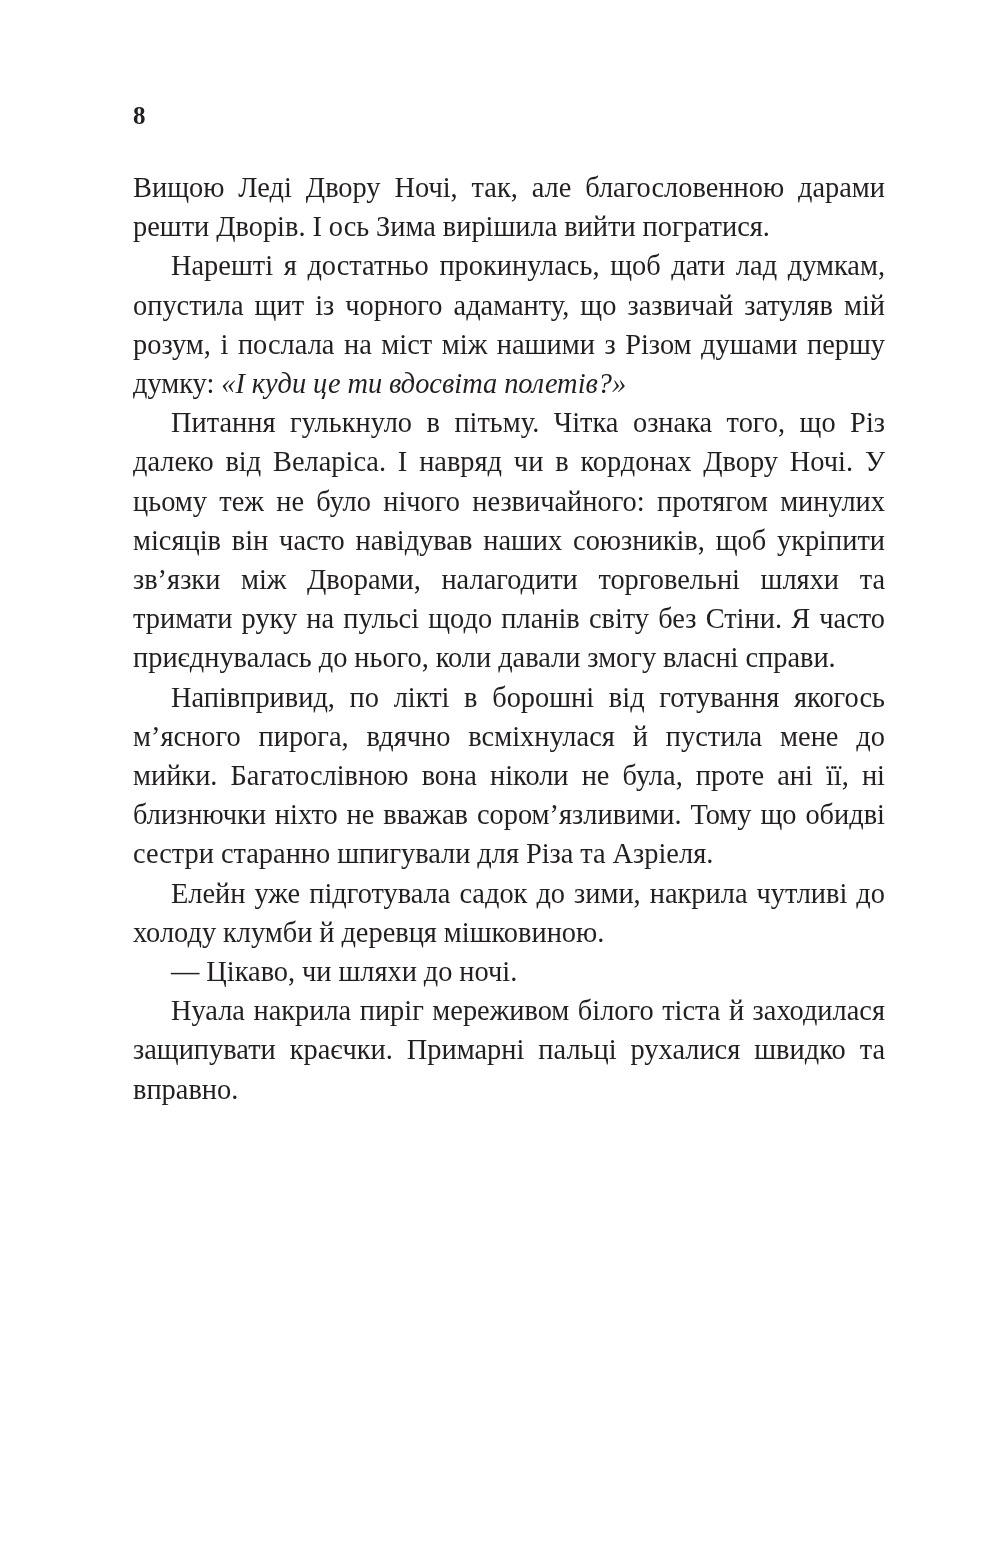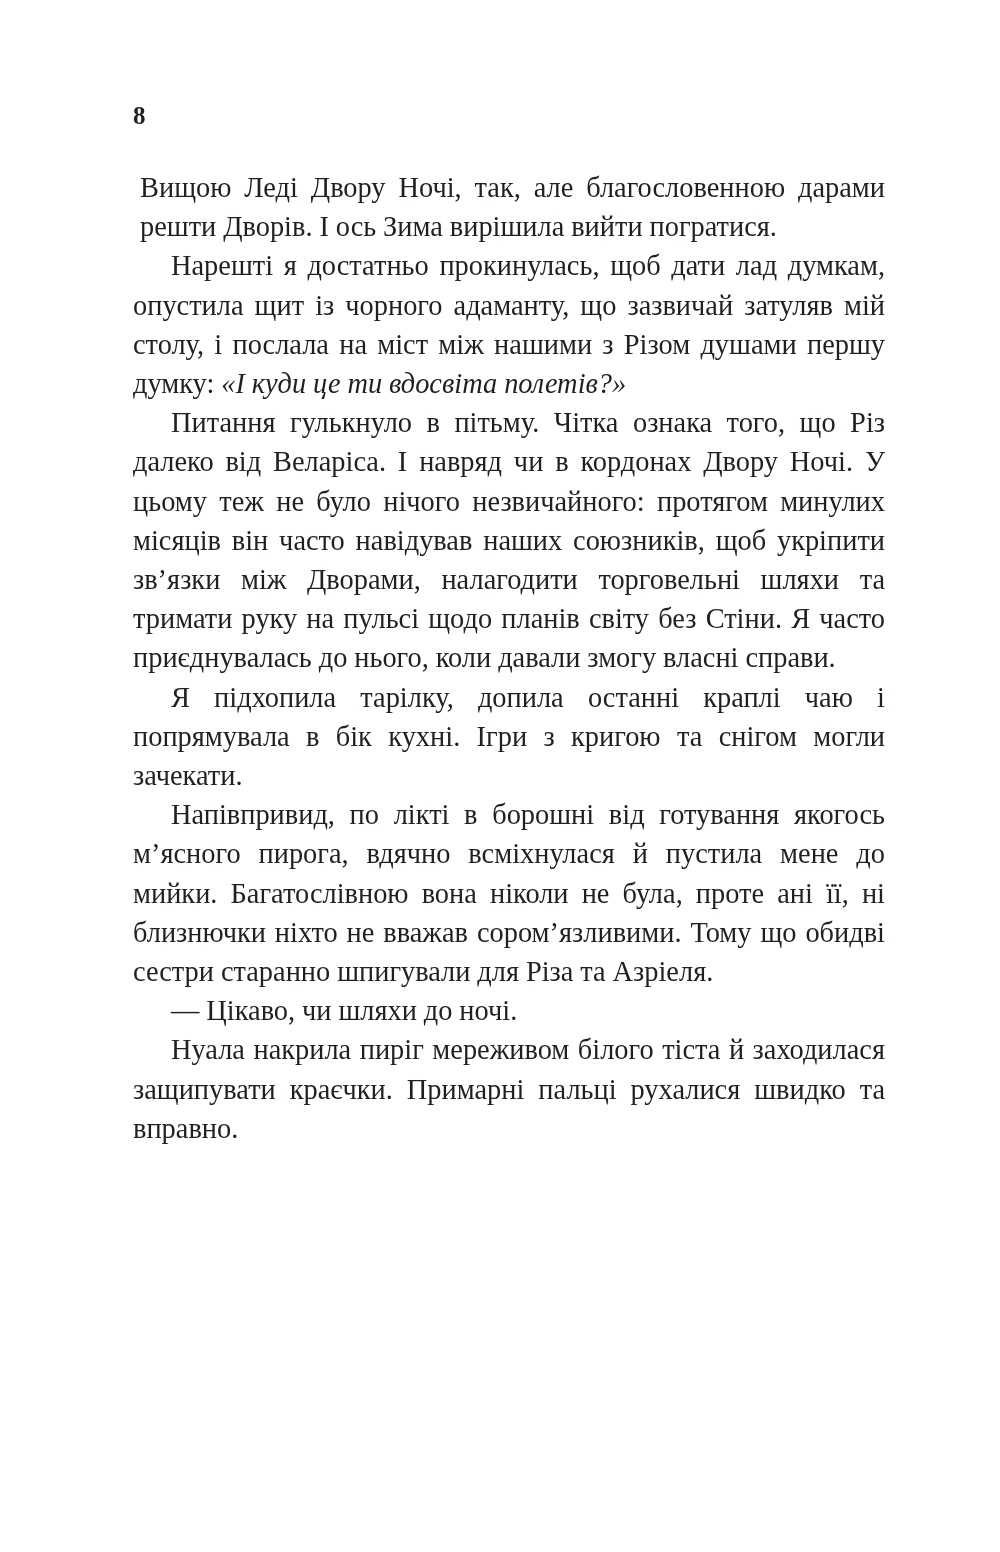--- a/index.html
+++ b/index.html
@@ -54,41 +54,40 @@
     text-align: justify;
     text-justify: inter-word;
     text-indent: 38px;
     color: #231f20;
     word-spacing: -0.2px;
     hyphens: none;
   }
 
   p.para.noindent {
     text-indent: 0;
-    margin-left: 7px;
   }
 
   
 
   p.para i,
   p.para .italic {
     font-style: italic;
   }
 </style>
 </head>
 <body style="background: rgb(255, 255, 255); color: rgb(35, 31, 32);">
 
 <div class="page" style="background: rgb(255, 255, 255);">
 
   <div class="folio">8</div>
 
   <div class="textblock">
 
   <p class="para noindent"><span>Вищою Леді Двору Ночі, так, але благословенною дарами решти Дворів. І ось Зима вирішила вийти погратися.</span></p>
-      <p class="para"><span>Нарешті я достатньо прокинулась, щоб дати лад думкам, опустила щит із чорного адаманту, що зазвичай затуляв мій столу, і послала на міст між нашими з Різом душами першу думку: </span><i>«І куди це ти вдосвіта полетів?»</i></p>
+      <p class="para"><span>Нарешті я достатньо прокинулась, щоб дати лад думкам, опустила щит із чорного адаманту, що зазвичай затуляв мій розум, і послала на міст між нашими з Різом душами першу думку: </span><i>«І куди це ти вдосвіта полетів?»</i></p>
       <p class="para"><span>Питання гулькнуло в пітьму. Чітка ознака того, що Різ далеко від Веларіса. І навряд чи в кордонах Двору Ночі. У цьому теж не було нічого незвичайного: протягом минулих місяців він часто навідував наших союзників, щоб укріпити зв’язки між Дворами, налагодити торговельні шляхи та тримати руку на пульсі щодо планів світу без Стіни. Я часто приєднувалась до нього, коли давали змогу власні справи.</span></p>
-      <p class="para"><span>Я підхопила тарілку, допила останні краплі чаю і попрямувала в бік кухні. Ігри з кригою та снігом могли зачекати.</span></p>
       <p class="para"><span>Напівпривид, по лікті в борошні від готування якогось м’ясного пирога, вдячно всміхнулася й пустила мене до мийки. Багатослівною вона ніколи не була, проте ані її, ні близнючки ніхто не вважав сором’язливими. Тому що обидві сестри старанно шпигували для Різа та Азріеля.</span></p>
+      <p class="para"><span>Елейн уже підготувала садок до зими, накрила чутливі до холоду клумби й деревця мішковиною.</span></p>
       <p class="para"><span>— Цікаво, чи шляхи до ночі.</span></p>
       <p class="para"><span>Нуала накрила пиріг мереживом білого тіста й заходилася защипувати краєчки. Примарні пальці рухалися швидко та вправно.</span></p>
     </div>
 
 </div>
 
 </body></html>

